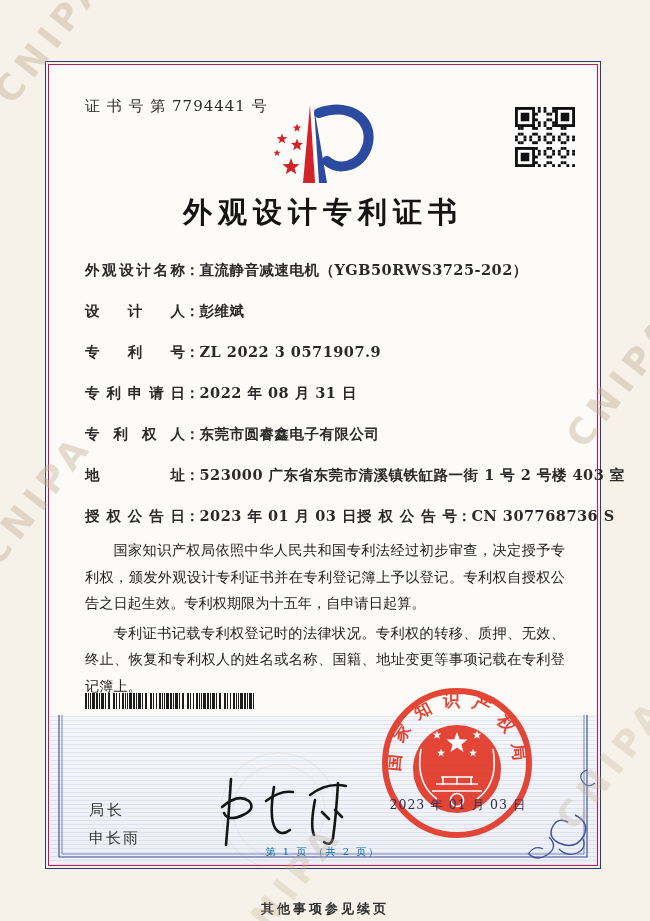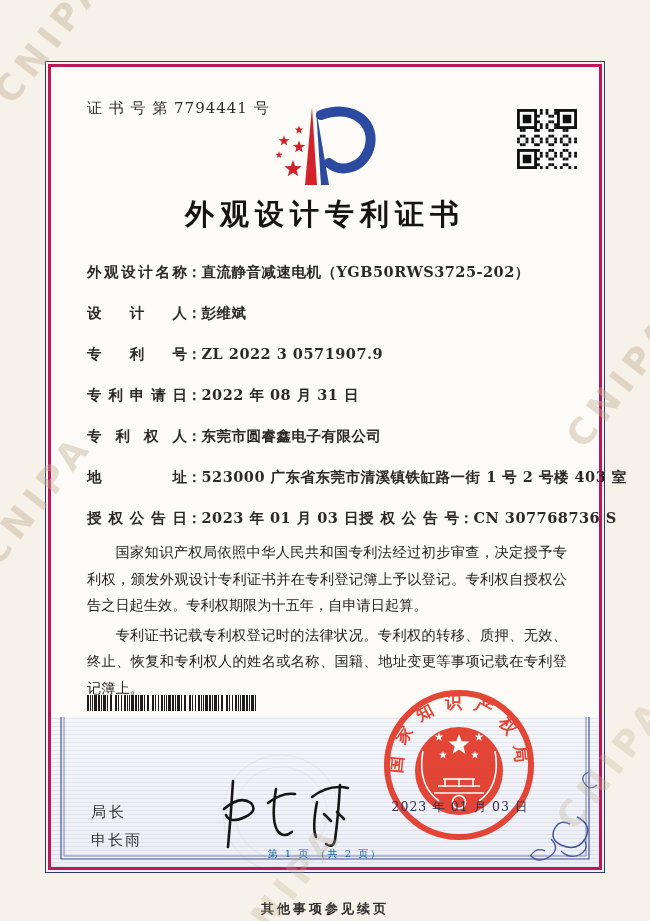--- a/index.html
+++ b/index.html
@@ -15,21 +15,21 @@
     font-family:"DejaVu Sans","Liberation Sans",sans-serif;
     font-weight:700;font-size:36px;letter-spacing:7px;
     color:rgba(193,175,148,0.42);
     transform:rotate(-52deg);transform-origin:left top;white-space:nowrap;
   }
   .wm.faint{color:rgba(193,175,148,0.30);}
   
   .page{
     position:absolute;left:48px;top:64px;width:548px;height:800px;
     background:#fcfbf7;
-    border:3px solid #be185d;
+    border:1px solid #be185d;
     outline:1px solid #2c3a72;
     outline-offset:2px;
     z-index:2;
   }
   .cert-no{
     position:absolute;left:36px;top:32px;
     font-size:15px;color:#2b2b2b;letter-spacing:1px;
   }
   .logo{position:absolute;left:204px;top:32px;width:136px;height:92px;}
   .qr{position:absolute;left:466px;top:42px;width:60px;height:60px;}

